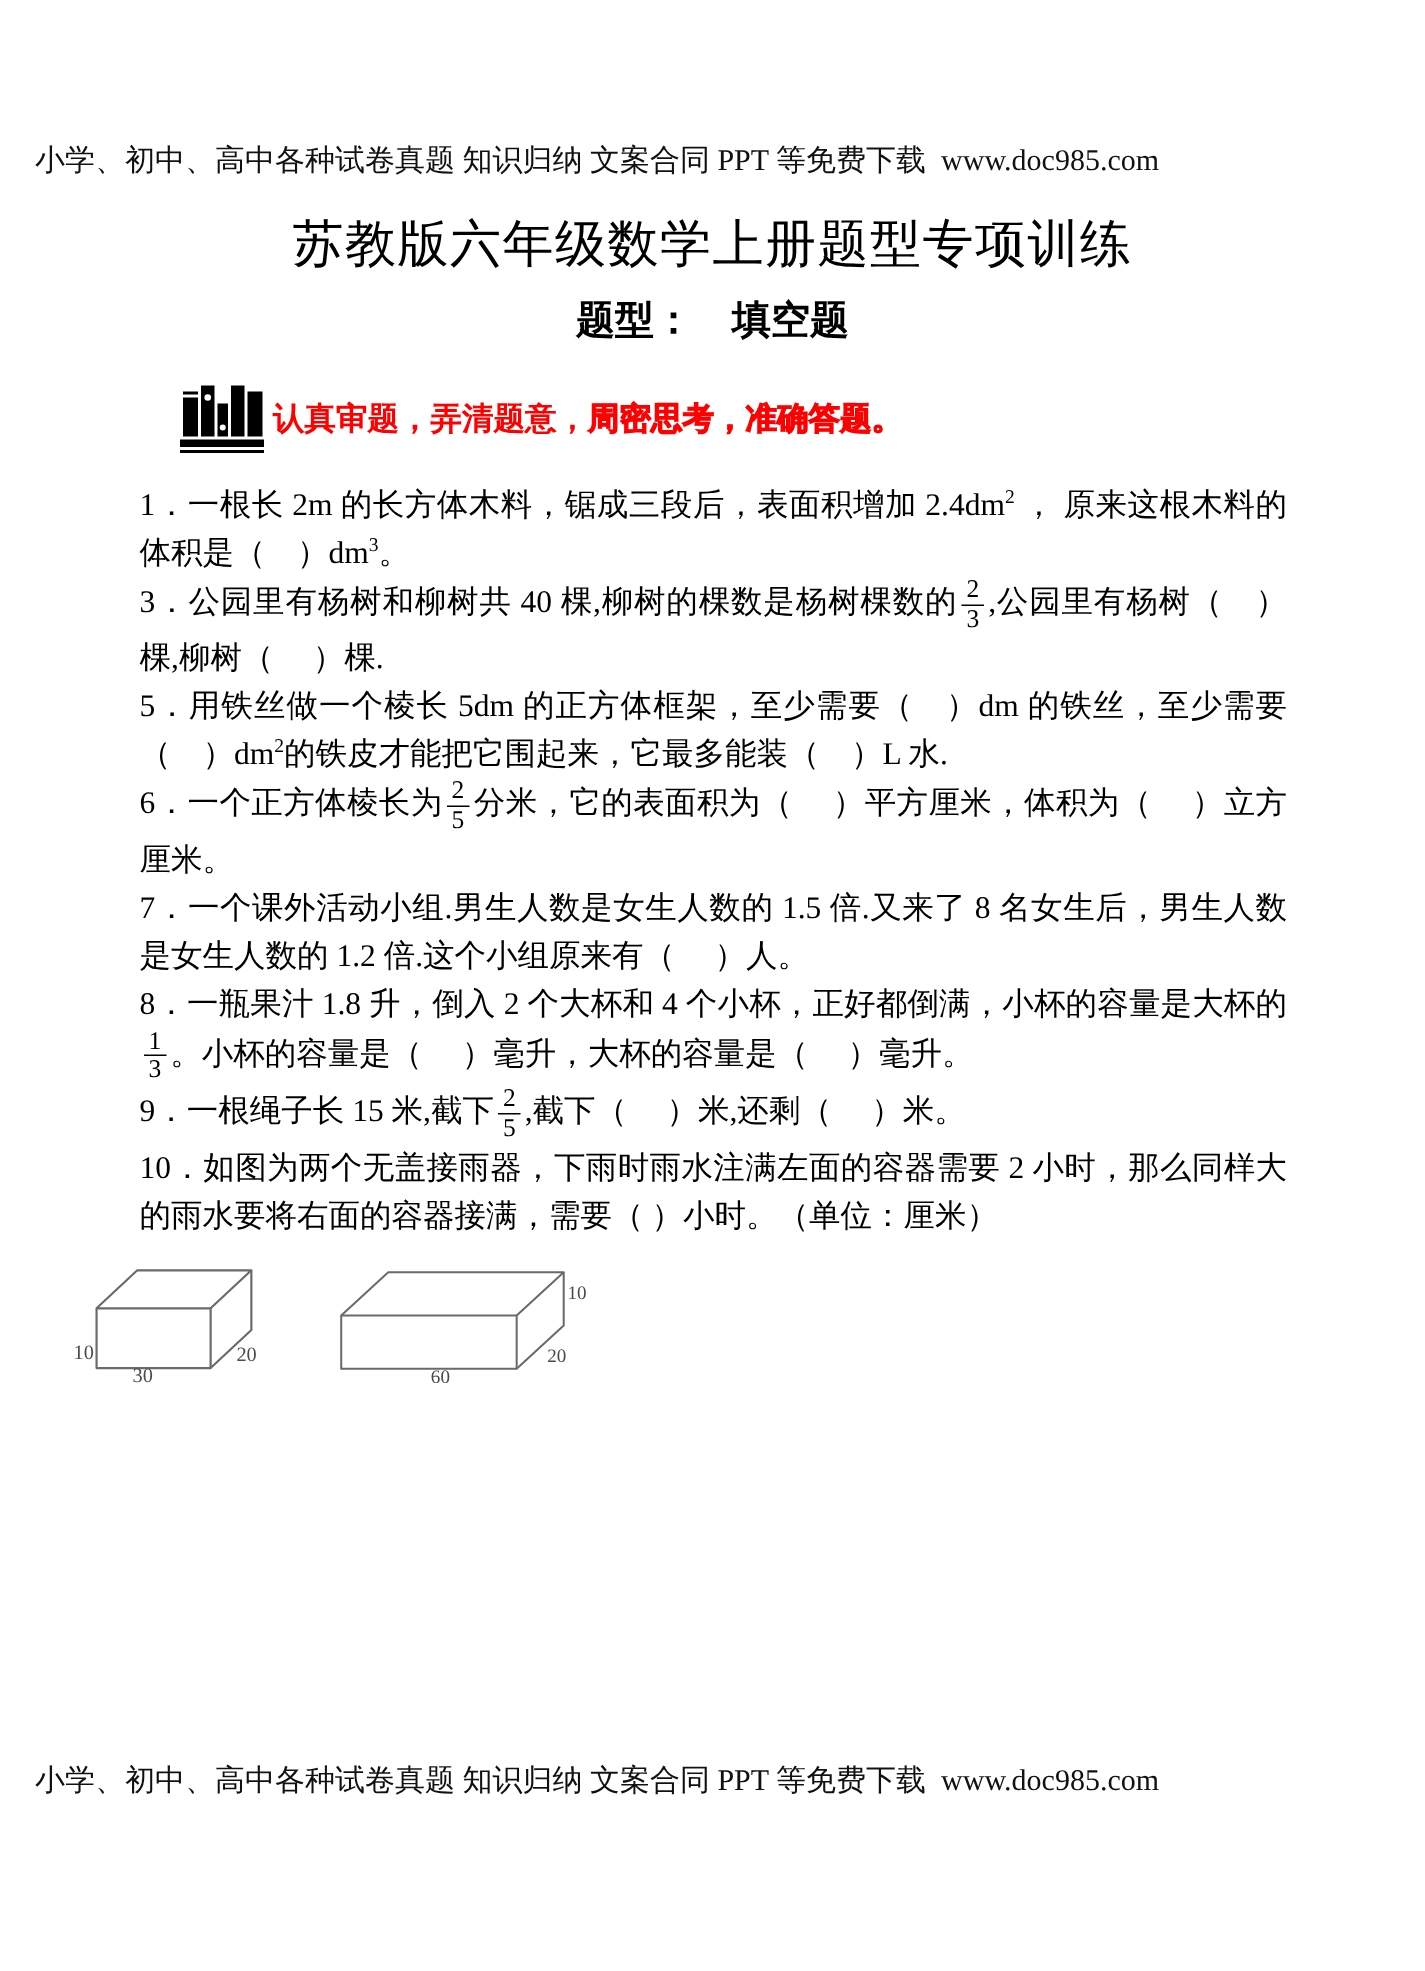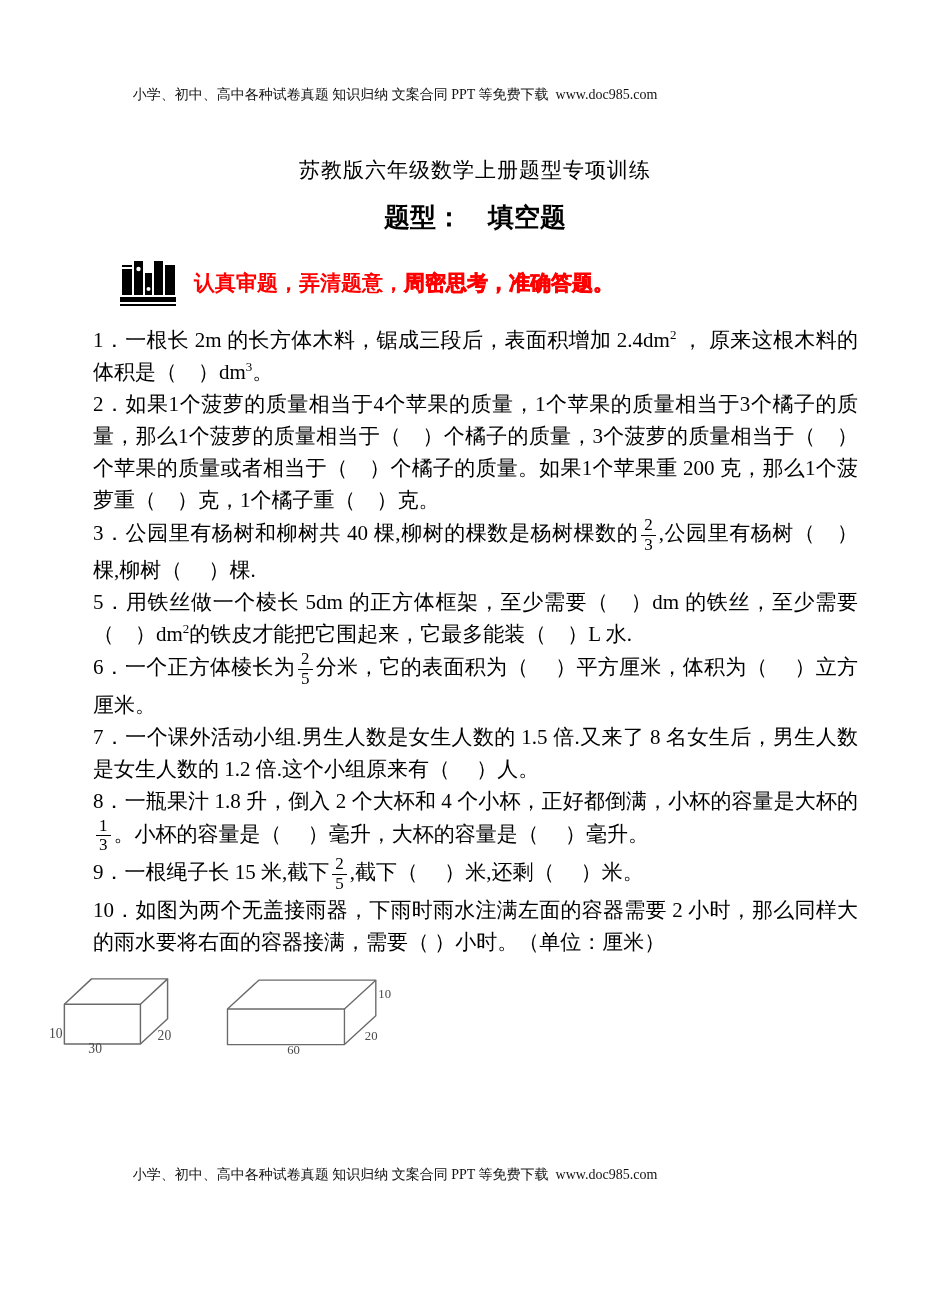--- a/index.html
+++ b/index.html
@@ -1,26 +1,26 @@
 <!DOCTYPE html>
 <html><head>
 <meta charset="utf-8">
 <style>
   html,body{margin:0;padding:0;background:#fff;}
   .page{position:relative;width:950px;height:1314px;background:#fff;overflow:hidden;
         font-family:"Liberation Serif","DejaVu Serif",serif;color:#000;}
   .header,.footer{position:absolute;left:0;width:776px;text-align:center;
-        font-size:14px;color:#111;white-space:pre;}
+        font-size:20px;color:#111;white-space:pre;}
   .header{top:70px;}
   .footer{top:1150px;}
-  .title{margin:16px;padding-top:140px;text-align:center;font-size:21px;font-weight:normal;
+  .title{margin:0;padding-top:140px;text-align:center;font-size:34px;font-weight:normal;
         letter-spacing:1px;}
   .subtitle{margin:10px 0 0 0;text-align:center;font-size:26px;font-weight:bold;
         font-family:Liberation Sans, sans-serif;}
-  .notice{display:flex;align-items:center;gap:16px;margin:24px 0 12px 120px;}
+  .notice{display:flex;align-items:center;gap:4px;margin:24px 0 12px 120px;}
   .notice-icon{display:inline-block;line-height:0;}
   .notice-text{font-size:21px;font-weight:bold;color:#ff0000;
         font-family:"Liberation Sans","DejaVu Sans",sans-serif;}
   .notice-text .heavy{-webkit-text-stroke:0.7px currentColor;}
   .content{margin:18px 92px 0 93px;}
   .question{margin:0;font-size:21px;line-height:32px;text-align:justify;}
   .question sup{font-size:13px;line-height:0;}
   .frac{display:inline-flex;flex-direction:column;align-items:center;vertical-align:middle;
         line-height:1.1;font-size:17px;margin:0 3px;}
   .frac .fnum{border-bottom:1.5px solid #000;padding:0 3px;}
@@ -56,21 +56,20 @@
         <rect x="45" y="6" width="10" height="30"></rect>
         <rect x="0" y="38" width="56" height="5"></rect>
         <rect x="0" y="45" width="56" height="2"></rect>
       </svg>
     </span>
     <span class="notice-text"><span>认真审题，弄清题意，</span><span class="heavy">周密思考，准确答题。</span></span>
   </div>
 
   <div class="content">
       <p class="question">1．一根长 2m 的长方体木料，锯成三段后，表面积增加 2.4dm<sup>2</sup> ， 原来这根木料的体积是（　）dm<sup>3</sup>。</p>
-      <p class="question">2．如果1个菠萝的质量相当于4个苹果的质量，1个苹果的质量相当于3个橘子的质量，那么1个菠萝的质量相当于（　）个橘子的质量，3个菠萝的质量相当于（　）个苹果的质量或者相当于（　）个橘子的质量。如果1个苹果重 200 克，那么1个菠萝重（　）克，1个橘子重（　）克。</p>
       <p class="question">3．公园里有杨树和柳树共 40 棵,柳树的棵数是杨树棵数的<span class="frac">
           <span class="fnum">2</span>
           <span class="fden">3</span>
         </span>,公园里有杨树（　）棵,柳树（　 ）棵.</p>
       <p class="question">5．用铁丝做一个棱长 5dm 的正方体框架，至少需要（　）dm 的铁丝，至少需要（　）dm<sup>2</sup>的铁皮才能把它围起来，它最多能装（　）L 水.</p>
       <p class="question">6．一个正方体棱长为<span class="frac">
           <span class="fnum">2</span>
           <span class="fden">5</span>
         </span>分米，它的表面积为（　 ）平方厘米，体积为（　 ）立方厘米。</p>
       <p class="question">7．一个课外活动小组.男生人数是女生人数的 1.5 倍.又来了 8 名女生后，男生人数是女生人数的 1.2 倍.这个小组原来有（　 ）人。</p>

